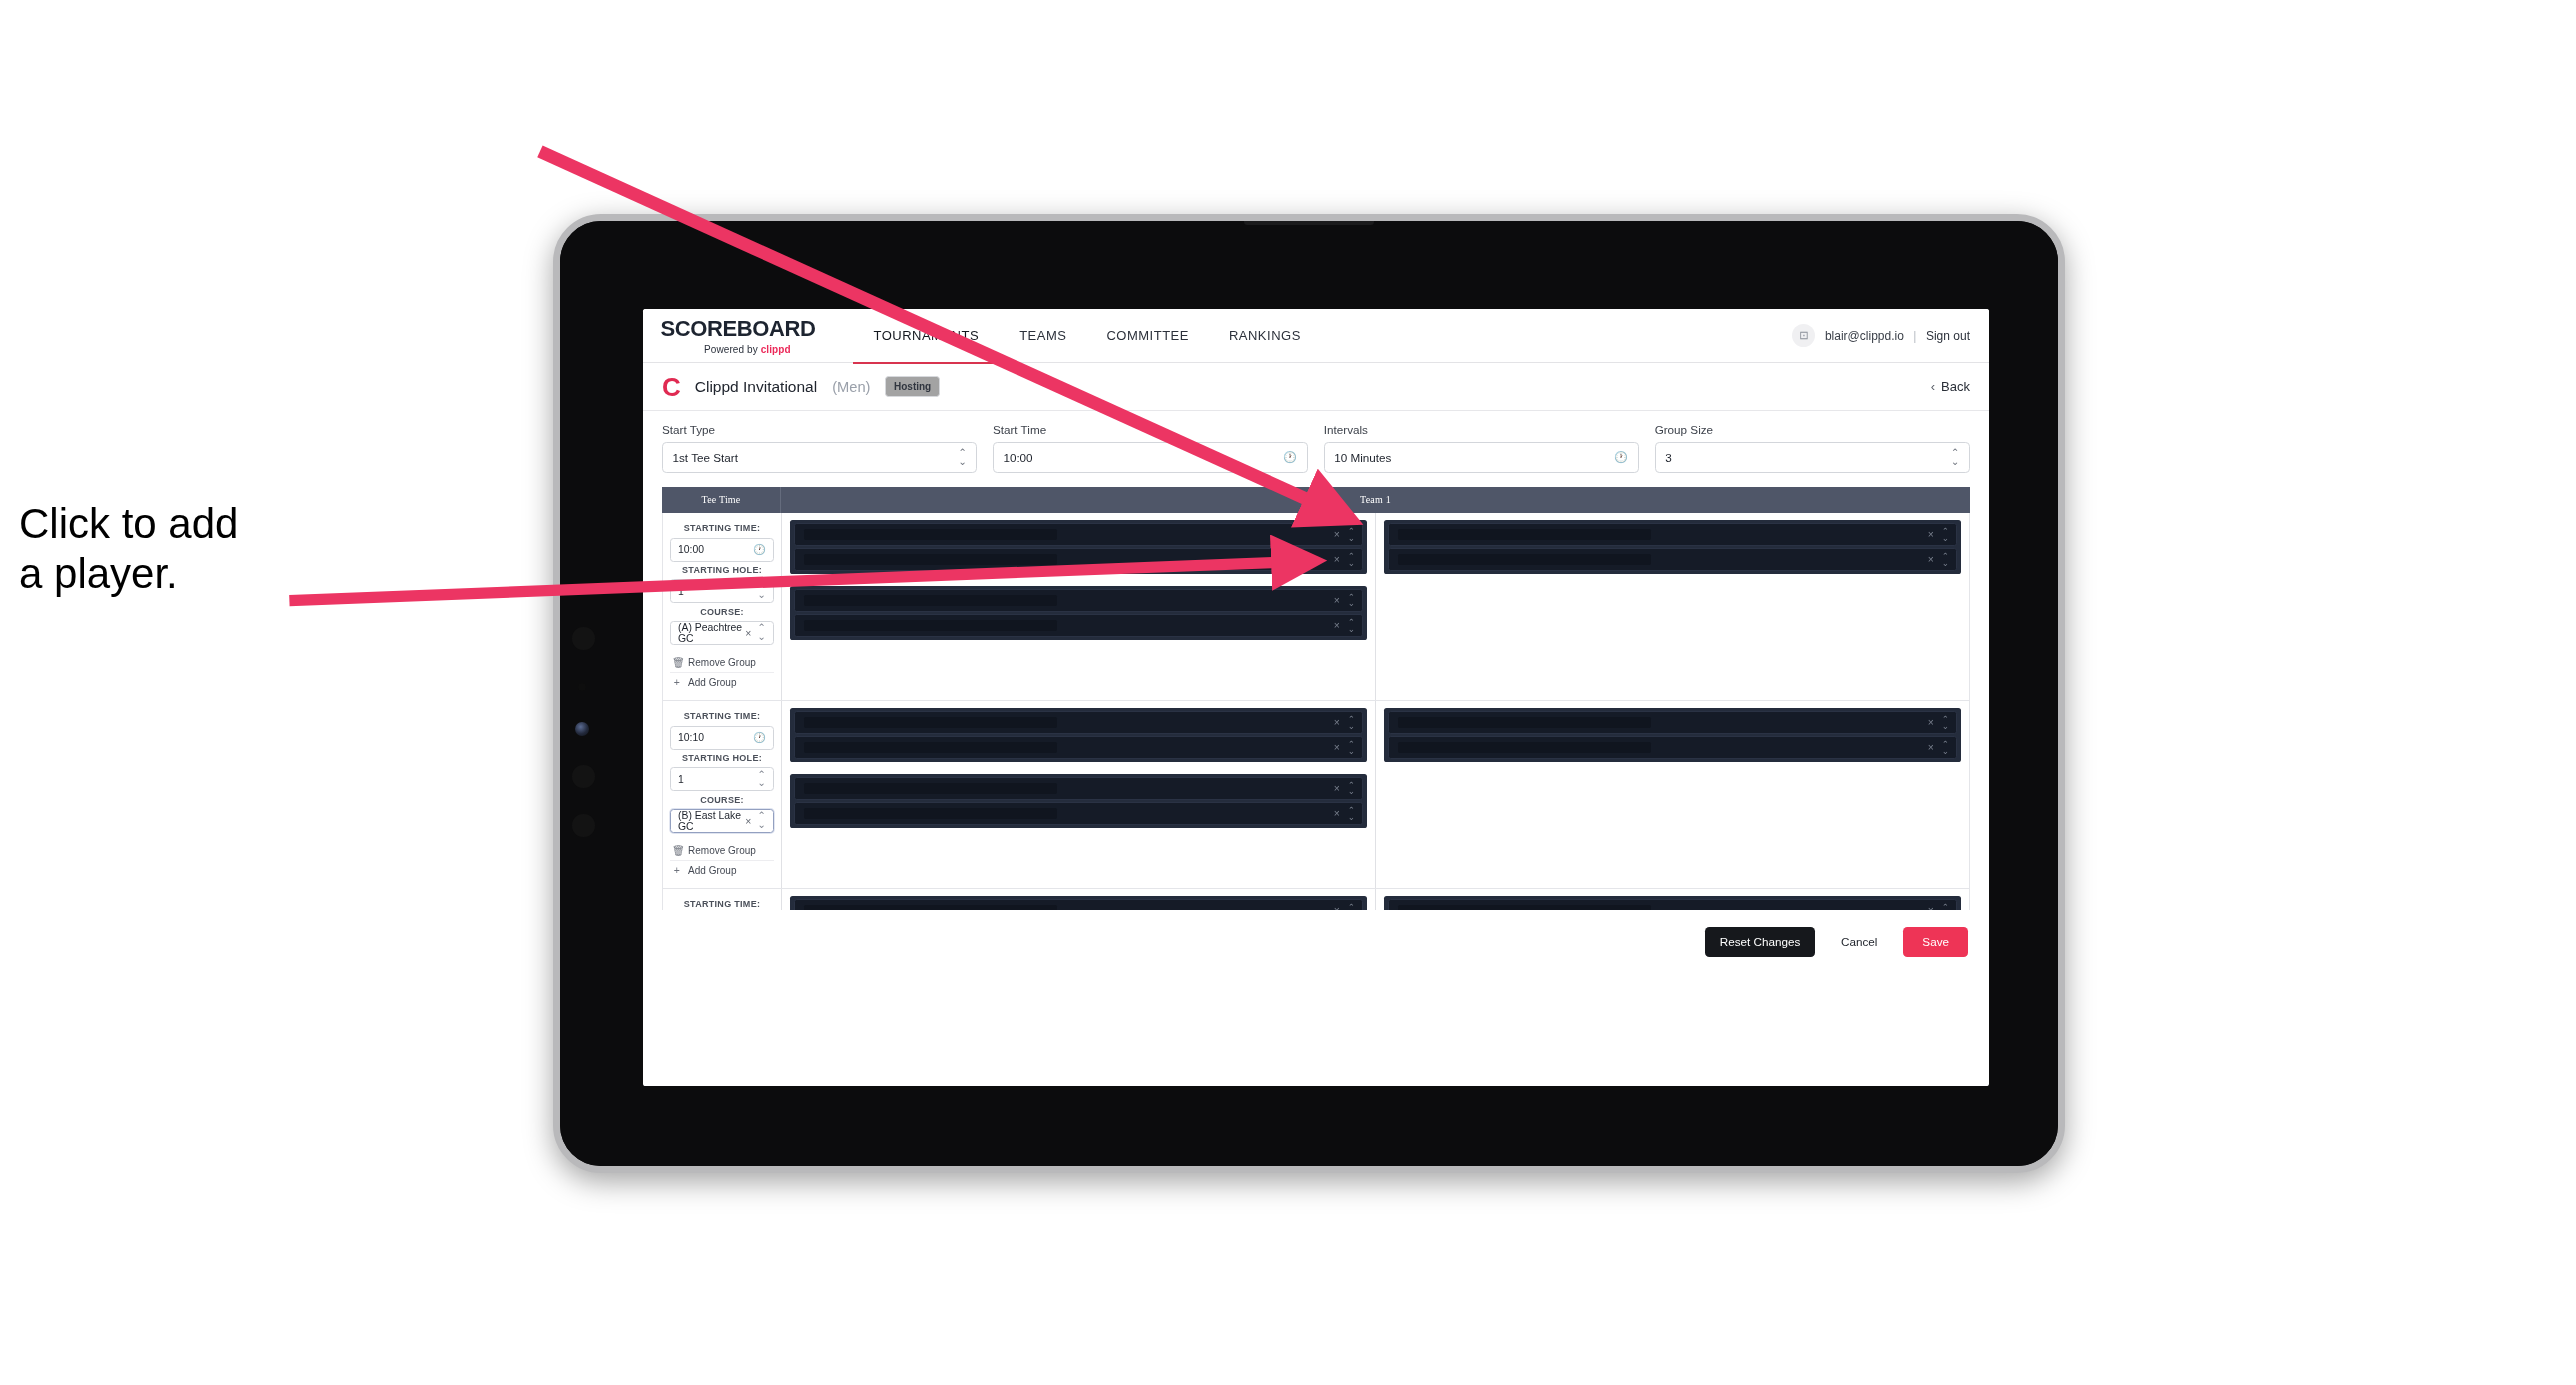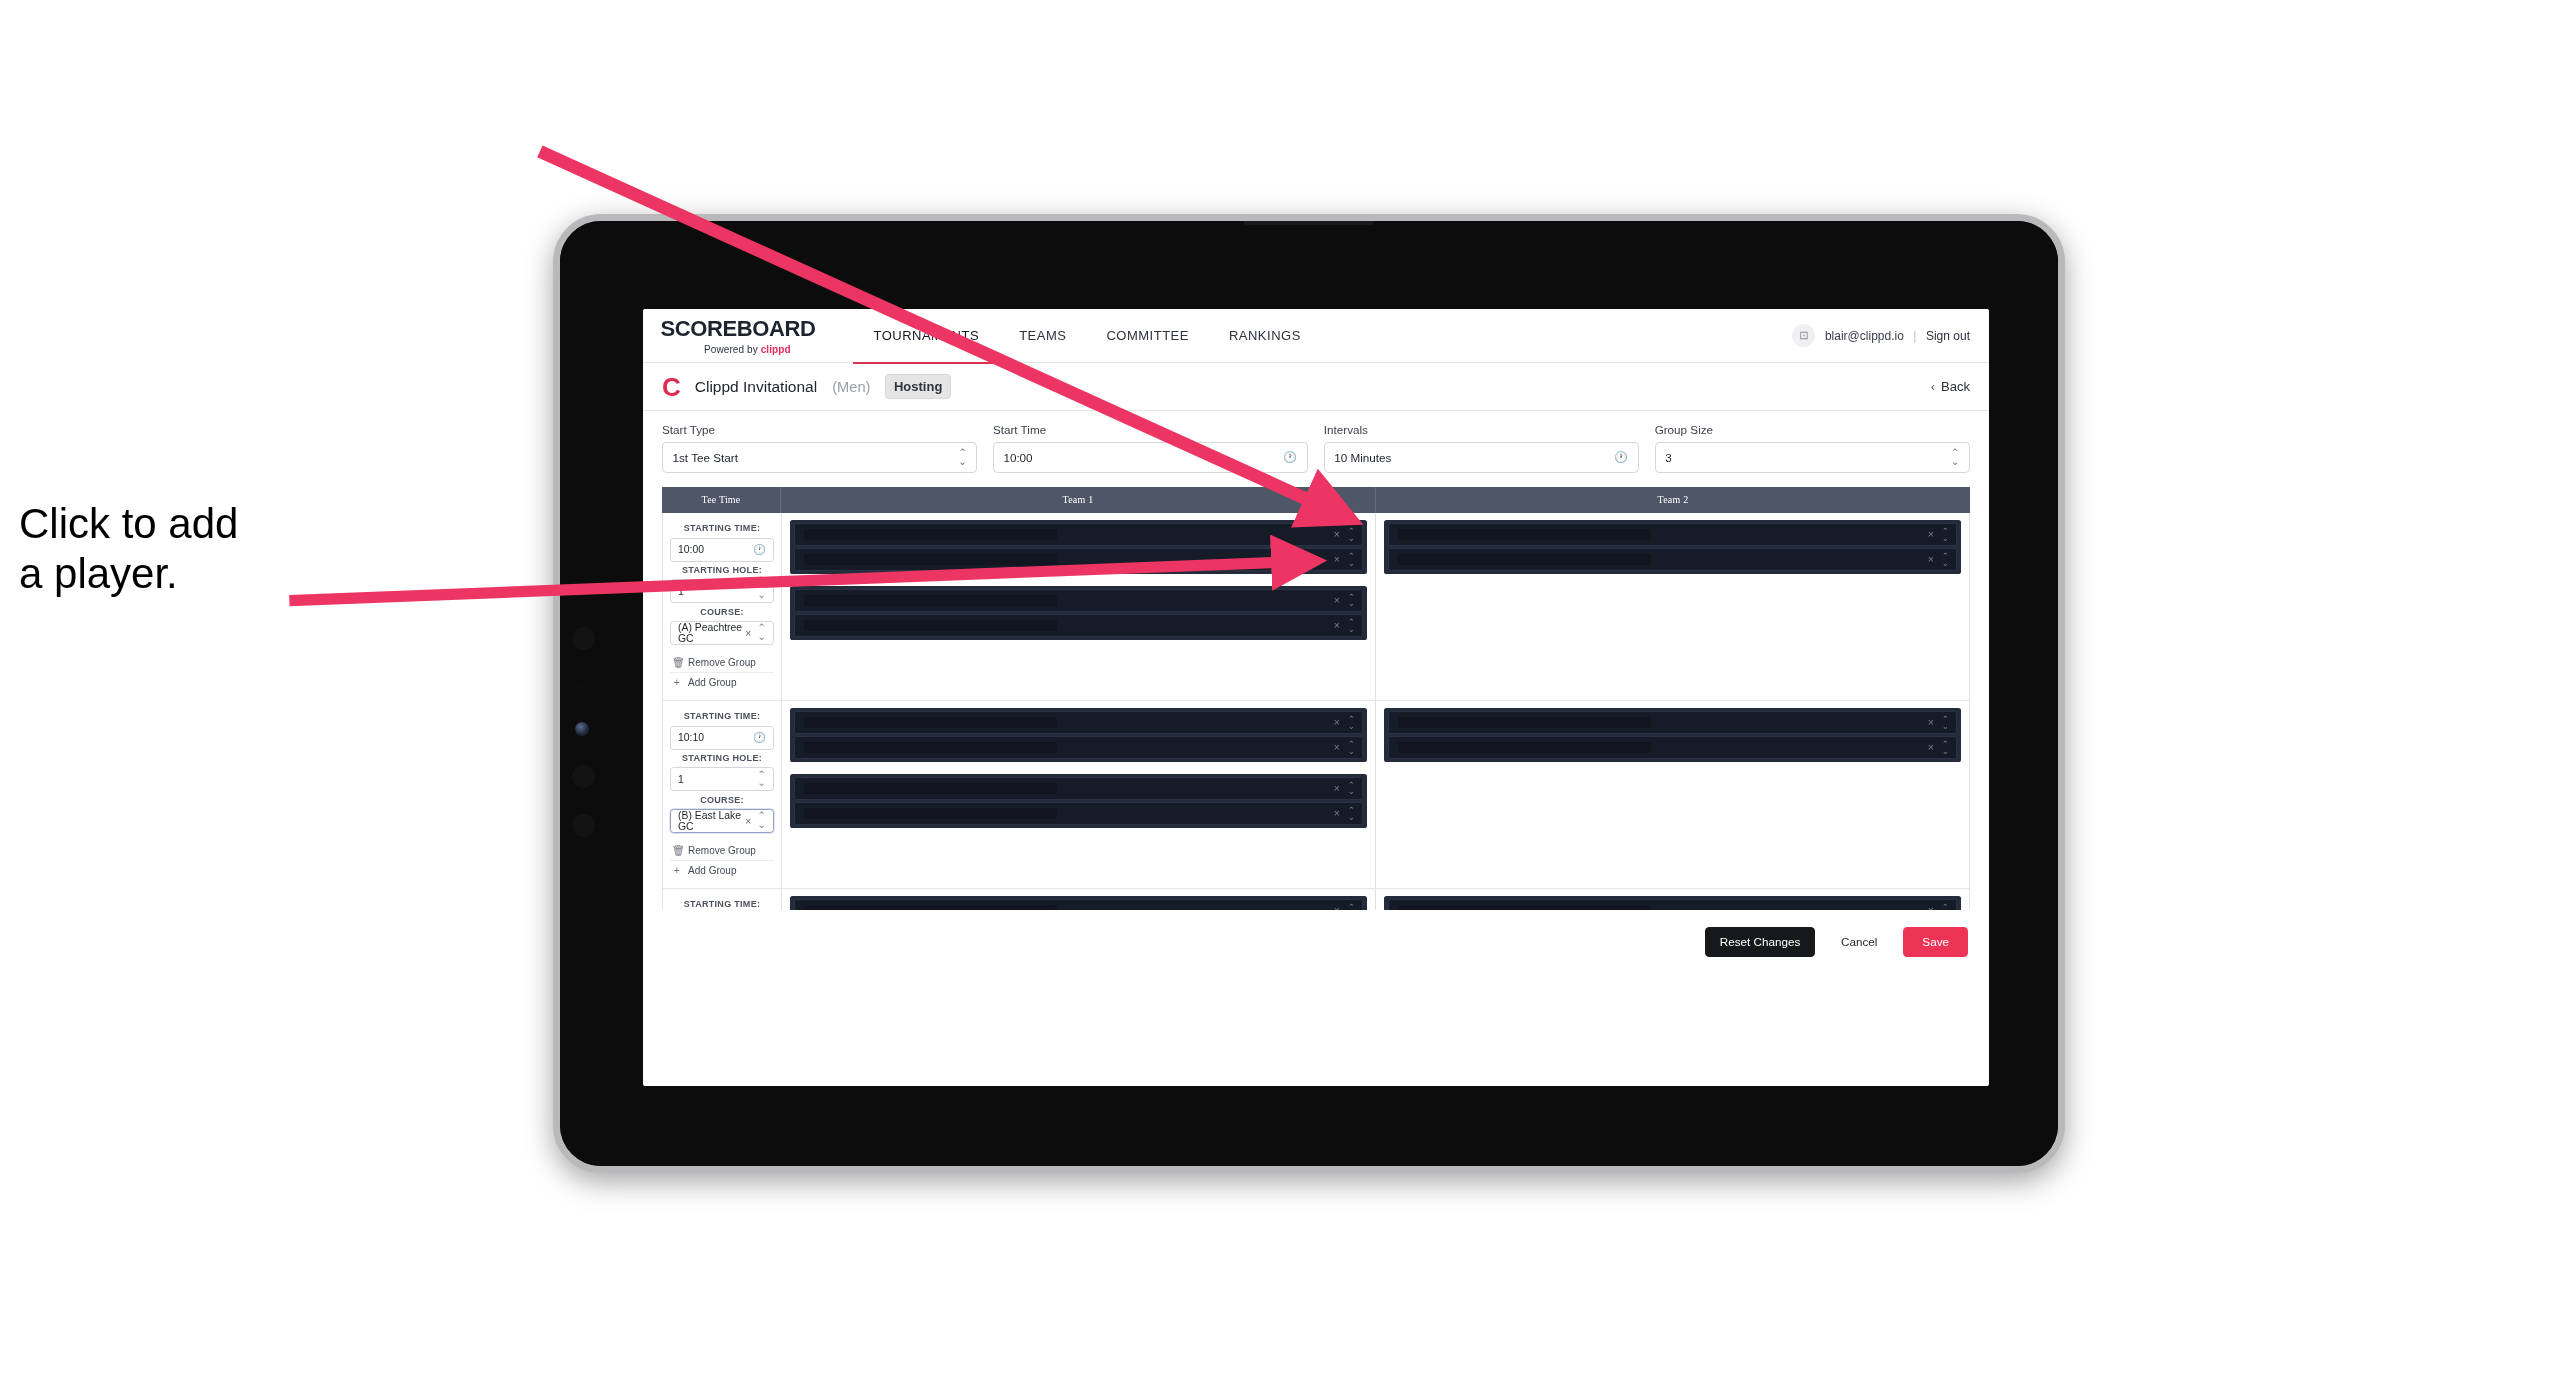--- a/index.html
+++ b/index.html
@@ -126,23 +126,23 @@
     background: #fff;
   }
   .c-logo {
     font-size: 26px; font-weight: 800; color: #e02a52;
     line-height: 1; margin-right: 14px; font-family: "Liberation Sans", sans-serif;
   }
   .tour-title { font-size: 15.5px; color: #20252e; }
   .tour-gender { font-size: 14.7px; color: #9aa0aa; margin-left: 15px; }
   .hosting-badge {
     margin-left: 14.7px;
-    font-size: 13px; font-weight: 700; color: #30353f;
+    font-size: 10px; font-weight: 700; color: #30353f;
     border: 0.9px solid #d7d9dd; border-radius: 3.5px;
-    padding: 4.3px 7.8px; background: #e5e5e5;
+    padding: 4.3px 7.8px; background: #a3a3a3;
   }
   .back-link {
     margin-left: auto; display: flex; align-items: center; gap: 6px;
     font-size: 13px; color: #2a2f38; cursor: pointer;
   }
   .chev-left { font-size: 13px; color: #5a5f68; }
 
   
   .controls {
     display: flex; gap: 15.5px; padding: 12px 19px 10.4px 19px;
@@ -339,21 +339,20 @@
               <span class="ctrl-value">3</span>
               <span class="ctrl-icon stepper">⌃<br>⌄</span>
             </div>
           </div>
         </div>
 
         <div class="table-wrap">
           <div class="thead">
             <div class="th col-tee">Tee Time</div>
             <div class="th col-team">Team 1</div>
-            <div class="th col-team">Team 2</div>
           </div>
           <div class="tbody" id="table-body">
               <div class="trow">
                 <div class="tee-cell">
                   <div class="tee-label">STARTING TIME:</div>
                   <div class="tee-input">
                     <span class="val">10:00</span>
                     <span class="ic">🕐</span>
                   </div>
                   <div class="tee-label">STARTING HOLE:</div>

